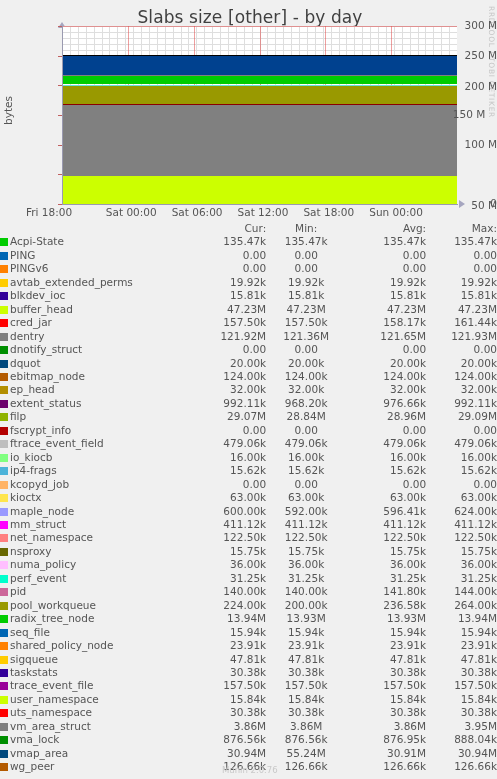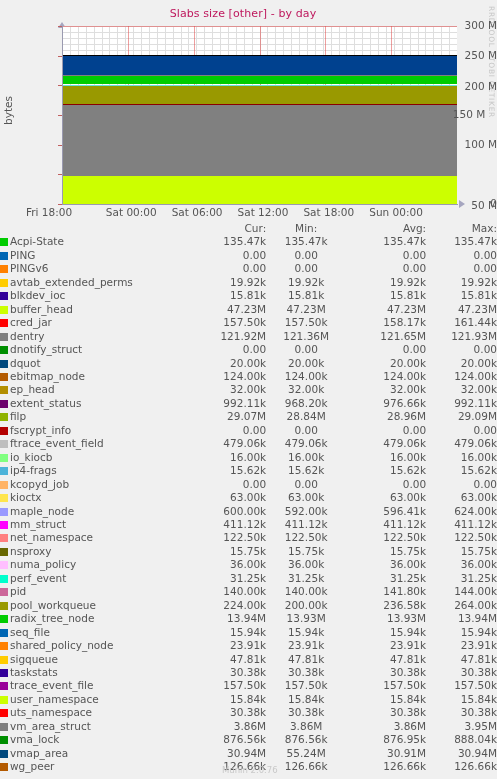--- a/index.html
+++ b/index.html
@@ -7,22 +7,22 @@
     width:497px;height:779px;
     background:#f0f0f0;
     font-family:"DejaVu Sans","Liberation Sans",sans-serif;
     color:#555;
     overflow:hidden;
     position:relative;
   }
   
   .graph{position:relative;width:497px;height:222px;}
   .gtitle{
-    position:absolute;top:7px;left:8px;width:470px;
-    text-align:center;font-size:11px;color:#be185d;
+    position:absolute;top:7px;left:15px;width:470px;
+    text-align:center;font-size:17px;color:#404040;
     letter-spacing:.1px;
   }
   .watermark{
     position:absolute;right:1px;top:6px;
     font-size:7.5px;color:#c6c6c6;
     writing-mode:vertical-rl;
     letter-spacing:.7px;
     white-space:nowrap;
   }
   .ylabel{

